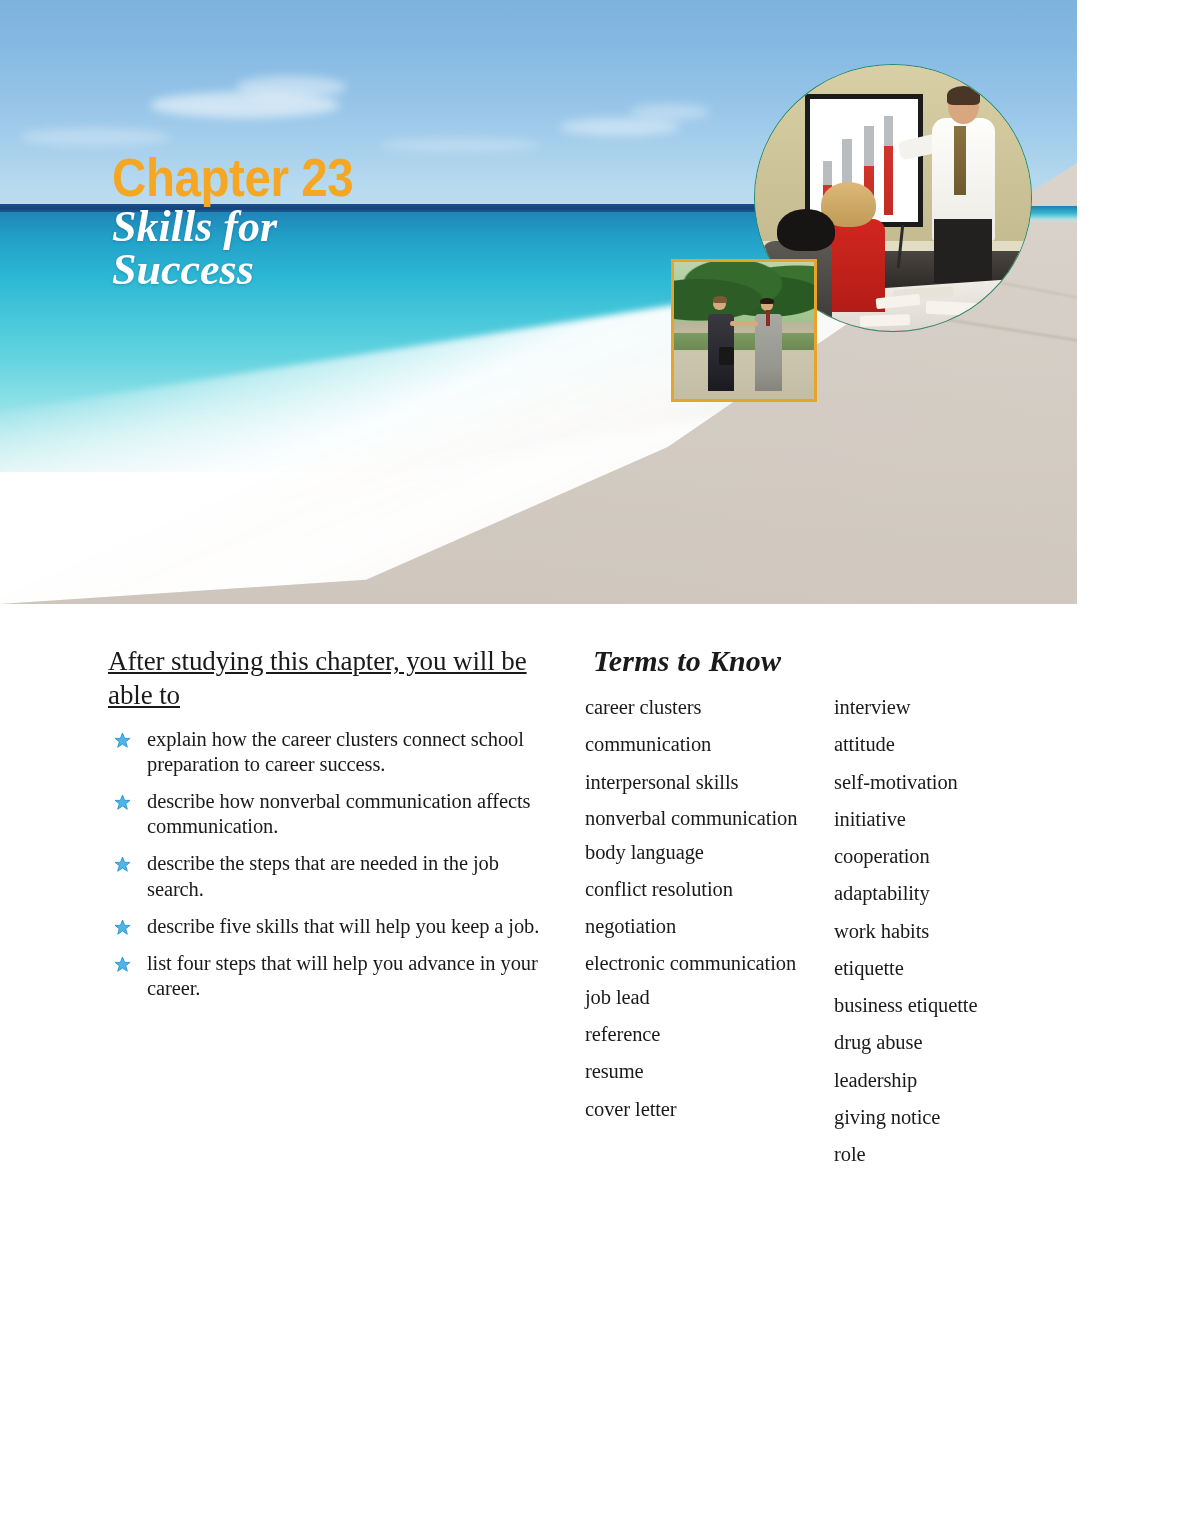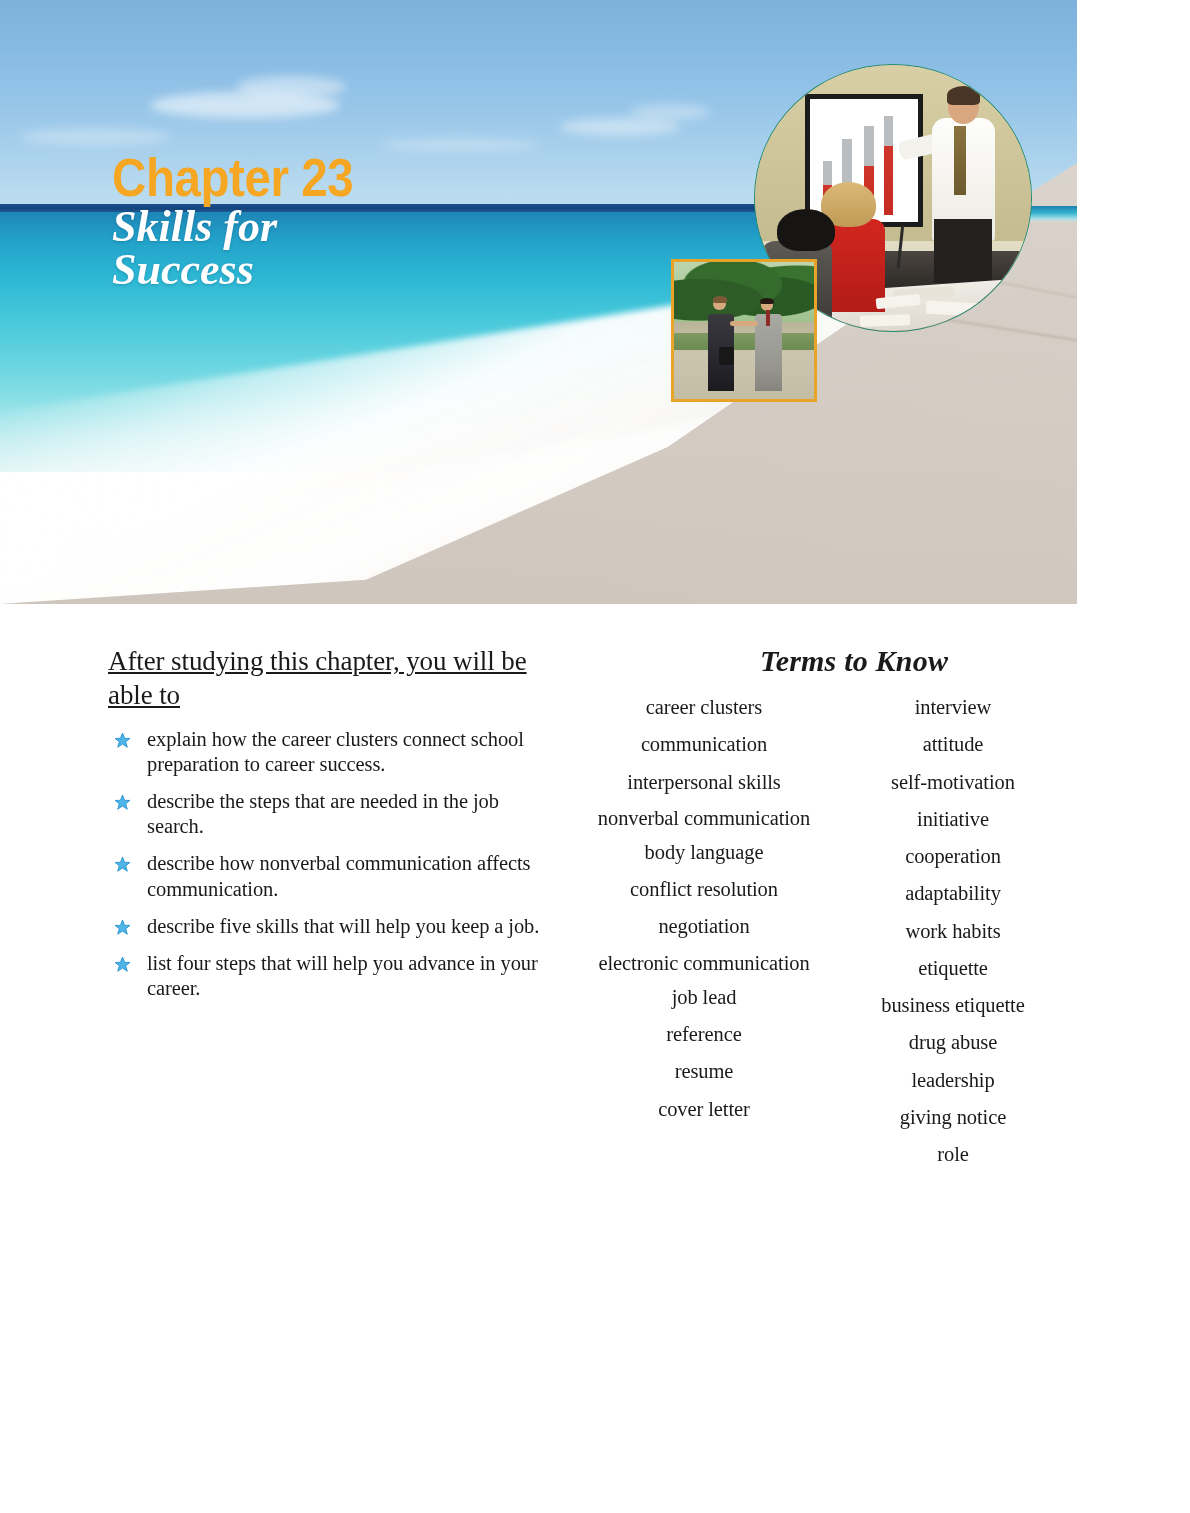--- a/index.html
+++ b/index.html
@@ -366,21 +366,20 @@
     width: 17px;
     height: 17px;
     display: block;
   }
 
   .terms {
     position: absolute;
     left: 585px;
     top: 40px;
     width: 530px;
-    text-align: center;
   }
   .terms-heading {
     font-family: "Liberation Serif", "DejaVu Serif", serif;
     font-style: italic;
     font-weight: 700;
     font-size: 30px;
     margin: 0 0 16px 8px;
     letter-spacing: 0.2px;
   }
   .terms-cols {
@@ -481,29 +480,29 @@
           </svg>
         </span>
         <span>explain how the career clusters connect school preparation to career success.</span>
       </li>
       <li class="obj-item">
         <span class="star-icon">
           <svg viewBox="0 0 24 24" width="17" height="17" aria-hidden="true">
             <polygon points="12,1.5 15,9 22.5,9 16.5,13.8 18.8,21.5 12,16.9 5.2,21.5 7.5,13.8 1.5,9 9,9" fill="#4FB4E6" stroke="#1F8FD0" stroke-width="1.2"></polygon>
           </svg>
         </span>
-        <span>describe the steps that are needed in the job search.</span>
+        <span>describe how nonverbal communication affects communication.</span>
       </li>
       <li class="obj-item">
         <span class="star-icon">
           <svg viewBox="0 0 24 24" width="17" height="17" aria-hidden="true">
             <polygon points="12,1.5 15,9 22.5,9 16.5,13.8 18.8,21.5 12,16.9 5.2,21.5 7.5,13.8 1.5,9 9,9" fill="#4FB4E6" stroke="#1F8FD0" stroke-width="1.2"></polygon>
           </svg>
         </span>
-        <span>describe how nonverbal communication affects communication.</span>
+        <span>describe the steps that are needed in the job search.</span>
       </li>
       <li class="obj-item">
         <span class="star-icon">
           <svg viewBox="0 0 24 24" width="17" height="17" aria-hidden="true">
             <polygon points="12,1.5 15,9 22.5,9 16.5,13.8 18.8,21.5 12,16.9 5.2,21.5 7.5,13.8 1.5,9 9,9" fill="#4FB4E6" stroke="#1F8FD0" stroke-width="1.2"></polygon>
           </svg>
         </span>
         <span>describe five skills that will help you keep a job.</span>
       </li>
       <li class="obj-item">

